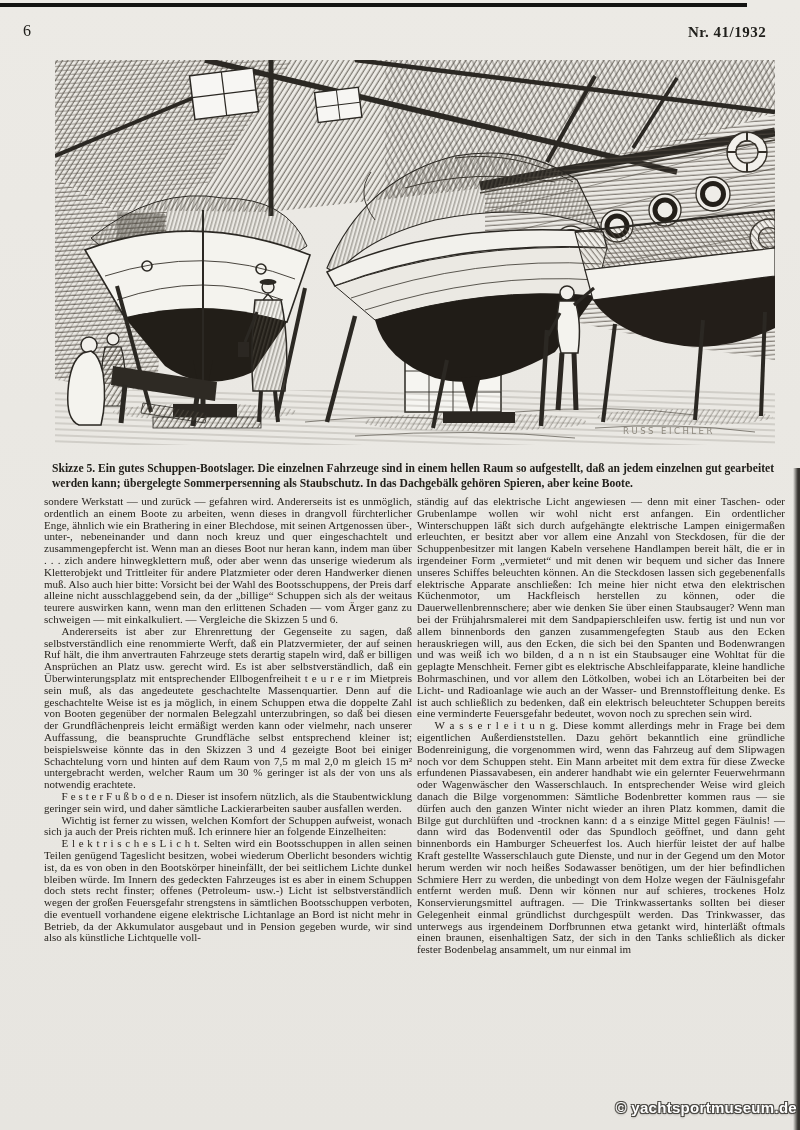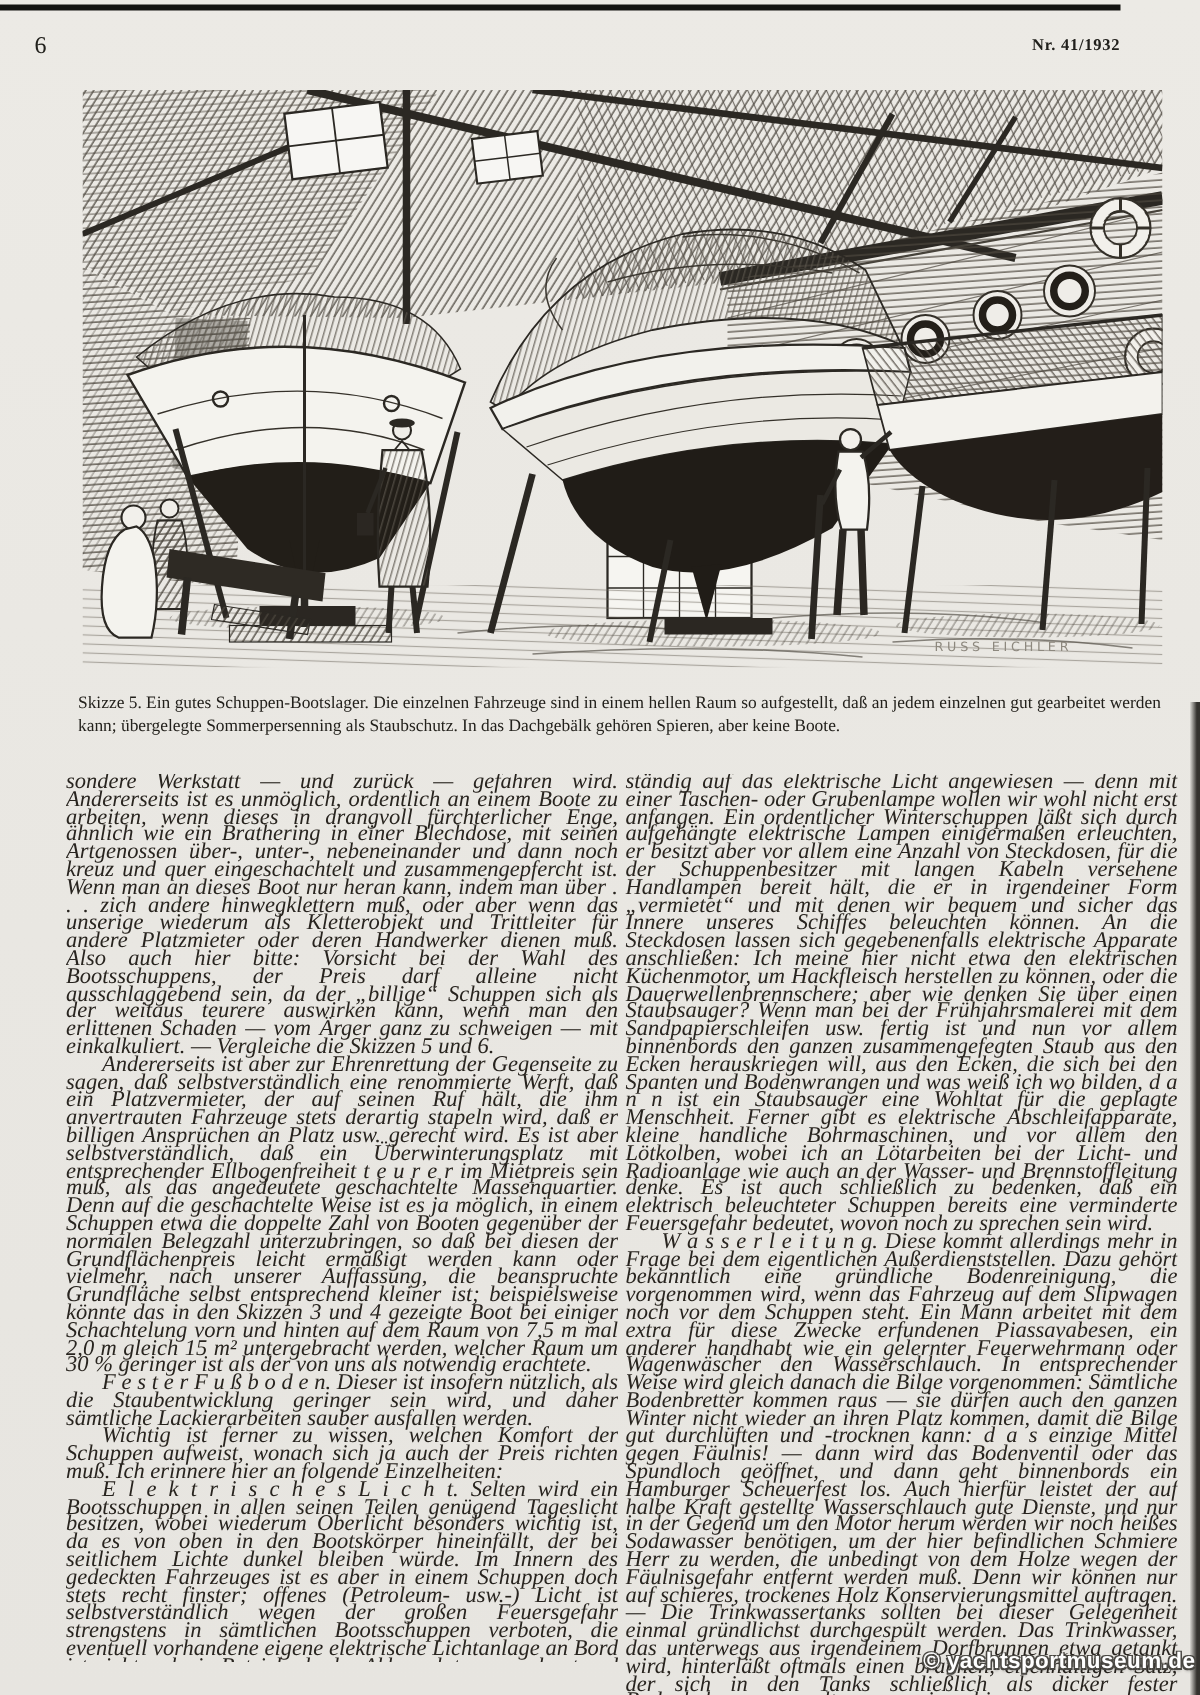--- a/index.html
+++ b/index.html
@@ -7,28 +7,28 @@
     position:relative;width:800px;height:1130px;margin:0 auto;
     background:linear-gradient(180deg,#eceae5 0%,#e9e7e2 55%,#e7e5e0 100%);
     overflow:hidden;
     font-family:"Liberation Serif","DejaVu Serif",serif;
     color:#26231e;
   }
   .top-rule{position:absolute;left:0;top:3px;width:747px;height:4px;background:#141412;}
   .edge-bar{position:absolute;right:0;top:468px;width:7px;height:662px;
     background:linear-gradient(to right,rgba(40,38,35,0),#34322e 70%);}
   .page-number{position:absolute;left:23px;top:22px;font-size:16px;color:#21201c;}
-  .issue-number{position:absolute;left:688px;top:24px;font-size:11px;font-weight:bold;letter-spacing:.5px;color:#21201c;}
+  .issue-number{position:absolute;left:688px;top:24px;font-size:15px;font-weight:bold;letter-spacing:.5px;color:#21201c;}
   .illustration{position:absolute;left:55px;top:60px;width:720px;height:385px;}
   .caption{
     position:absolute;left:52px;top:449px;width:722px;
-    font-size:11.6px;line-height:15px;text-align:justify;color:#23211c;
+    font-size:11.6px;line-height:15px;text-align:justify;color:#23211c;font-weight:bold;
   }
-  .col{position:absolute;top:516px;width:368px;overflow:hidden;
-    font-size:15px;line-height:11.8px;text-align:justify;color:#28241f;font-style:italic;}
+  .col{position:absolute;top:496px;width:368px;overflow:hidden;
+    font-size:11px;line-height:11.8px;text-align:justify;color:#28241f;}
   .col p{margin:0;padding:0;text-indent:1.6em;}
   .col p.cont{text-indent:0;}
   .col-left{left:44px;height:592px;}
   .col-right{left:417px;height:634px;}
   .watermark{
     position:absolute;right:3px;top:1099px;
     font-family:"Liberation Sans","DejaVu Sans",sans-serif;
     font-weight:bold;font-size:15px;letter-spacing:.3px;color:#ffffff;
     text-shadow:-1px -1px 0 #4a4843,1px -1px 0 #4a4843,-1px 1px 0 #4a4843,1px 1px 0 #4a4843,0 2px 2px rgba(0,0,0,.25);
   }

